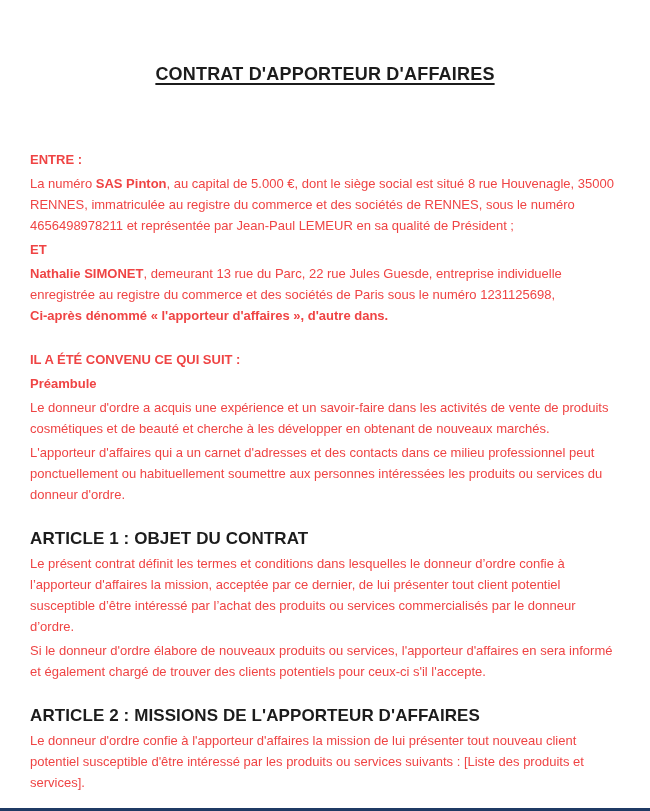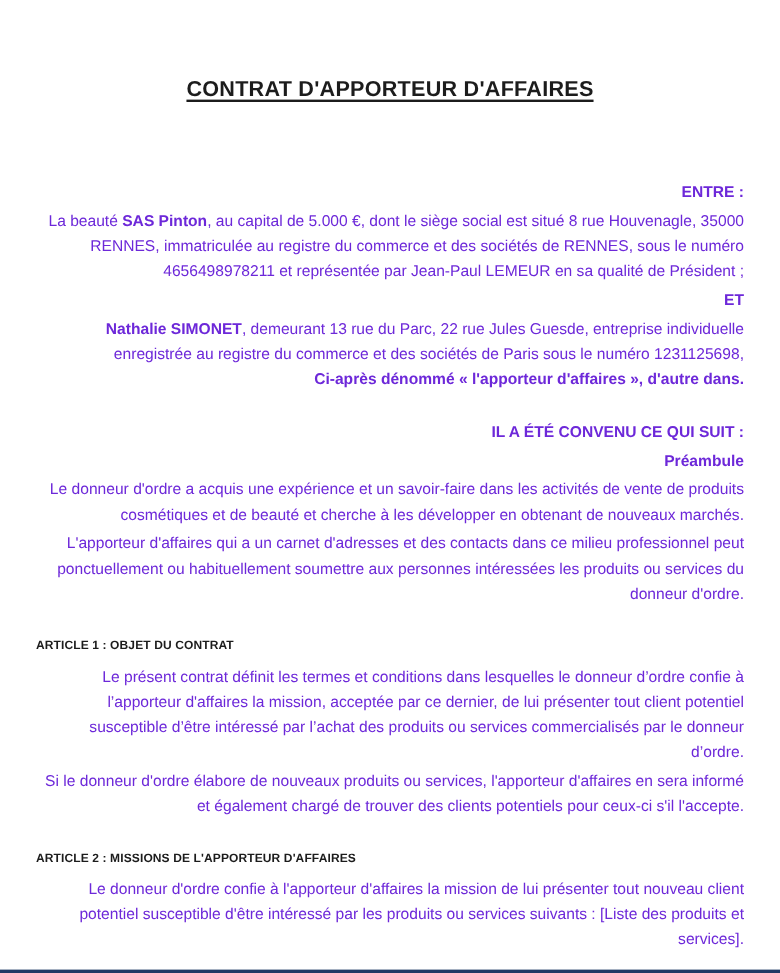--- a/index.html
+++ b/index.html
@@ -32,48 +32,47 @@
     text-decoration: underline;
     text-decoration-thickness: 2px;
     text-underline-offset: 3px;
   }
   .doc-body { margin-top: 63px; }
   .doc-body p {
     margin: 3px 0;
     font-size: 13px;
     line-height: 21px;
     white-space: pre-wrap;
-    color: #6d28d9;
-    text-align: right;
+    color: #ef4444;
   }
   .doc-body p.spaced { margin-top: 23px; }
   .doc-body h2 {
     margin: 23px 0 4px 0;
-    font-size: 10px;
+    font-size: 17px;
     line-height: 21px;
     font-weight: 700;
     color: #1c1c1c;
     letter-spacing: 0.1px;
   }
   .b { font-weight: 700; }
   .bottom-rule {
     position: absolute;
     left: 0; right: 0; bottom: 0;
     height: 3px;
     z-index: 2;
   }
 </style>
 </head>
 <body>
 
 <div class="page">
   <h1 class="doc-title"><span>CONTRAT D'APPORTEUR D'AFFAIRES</span></h1>
   <div class="doc-body" id="doc-body">
       <p><span class="b">ENTRE :</span></p>
-      <p><span>La beauté </span><span class="b">SAS Pinton</span><span>, au capital de 5.000 €, dont le siège social est situé 8 rue Houvenagle, 35000 RENNES, immatriculée au registre du commerce et des sociétés de RENNES, sous le numéro 4656498978211 et représentée par Jean-Paul LEMEUR en sa qualité de Président ;
+      <p><span>La numéro </span><span class="b">SAS Pinton</span><span>, au capital de 5.000 €, dont le siège social est situé 8 rue Houvenagle, 35000 RENNES, immatriculée au registre du commerce et des sociétés de RENNES, sous le numéro 4656498978211 et représentée par Jean-Paul LEMEUR en sa qualité de Président ;
 </span></p>
       <p><span class="b">ET</span></p>
       <p><span class="b">Nathalie SIMONET</span><span>, demeurant 13 rue du Parc, 22 rue Jules Guesde, entreprise individuelle enregistrée au registre du commerce et des sociétés de Paris sous le numéro 1231125698,
 </span><span class="b">Ci-après dénommé « l'apporteur d'affaires », d'autre dans.</span></p>
       <p class="spaced"><span class="b">IL A ÉTÉ CONVENU CE QUI SUIT :</span></p>
       <p><span class="b">Préambule</span></p>
       <p><span>Le donneur d'ordre a acquis une expérience et un savoir-faire dans les activités de vente de produits cosmétiques et de beauté et cherche à les développer en obtenant de nouveaux marchés.</span></p>
       <p><span>L'apporteur d'affaires qui a un carnet d'adresses et des contacts dans ce milieu professionnel peut ponctuellement ou habituellement soumettre aux personnes intéressées les produits ou services du donneur d'ordre.</span></p>
       <h2><span class="b">ARTICLE 1 : OBJET DU CONTRAT</span></h2>
       <p><span>Le présent contrat définit les termes et conditions dans lesquelles le donneur d’ordre confie à l’apporteur d'affaires la mission, acceptée par ce dernier, de lui présenter tout client potentiel susceptible d’être intéressé par l’achat des produits ou services commercialisés par le donneur d’ordre.</span></p>

